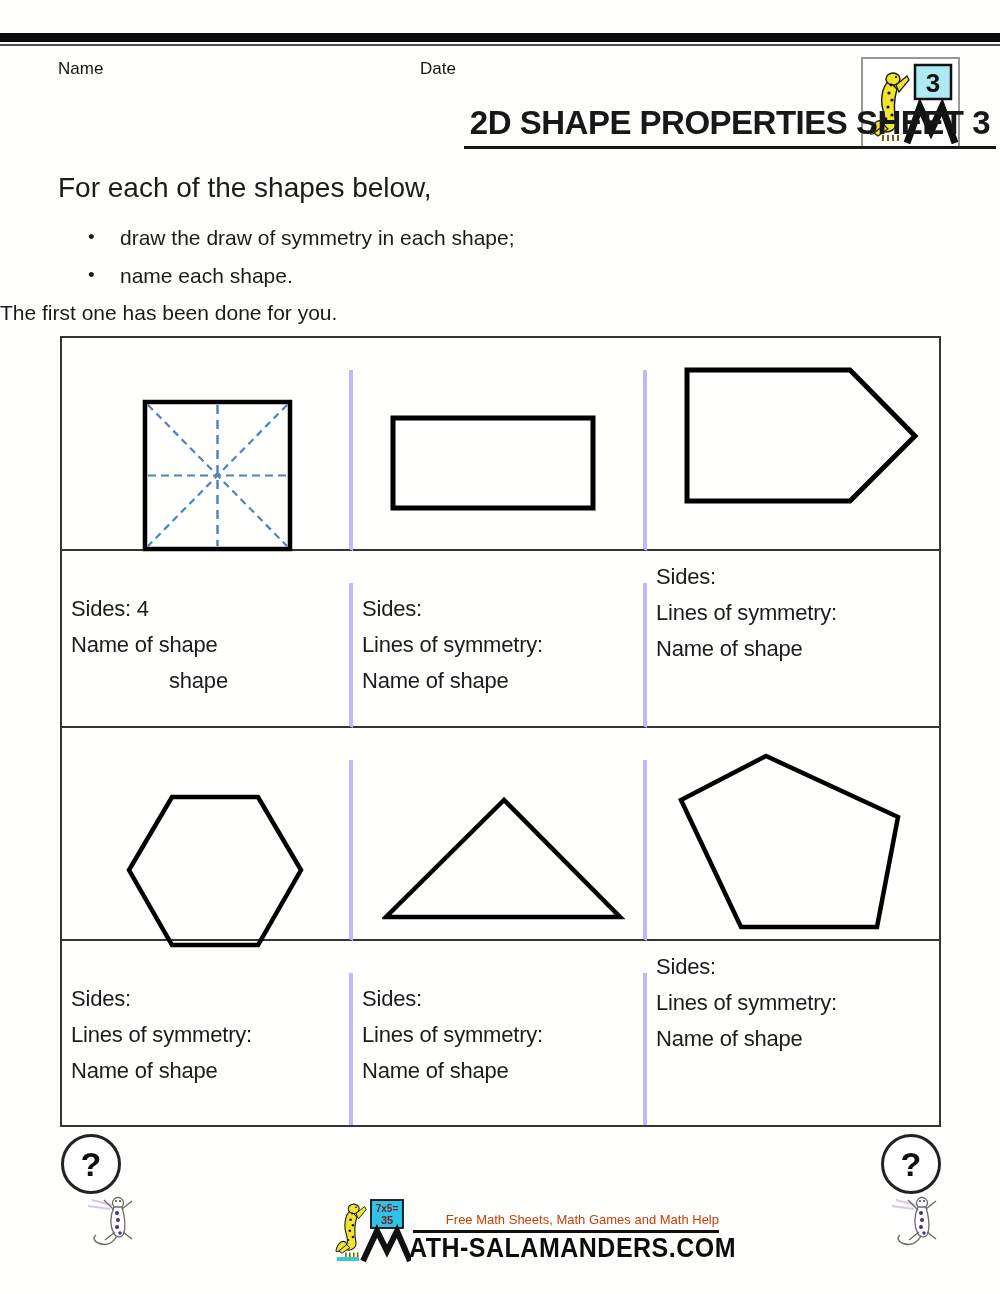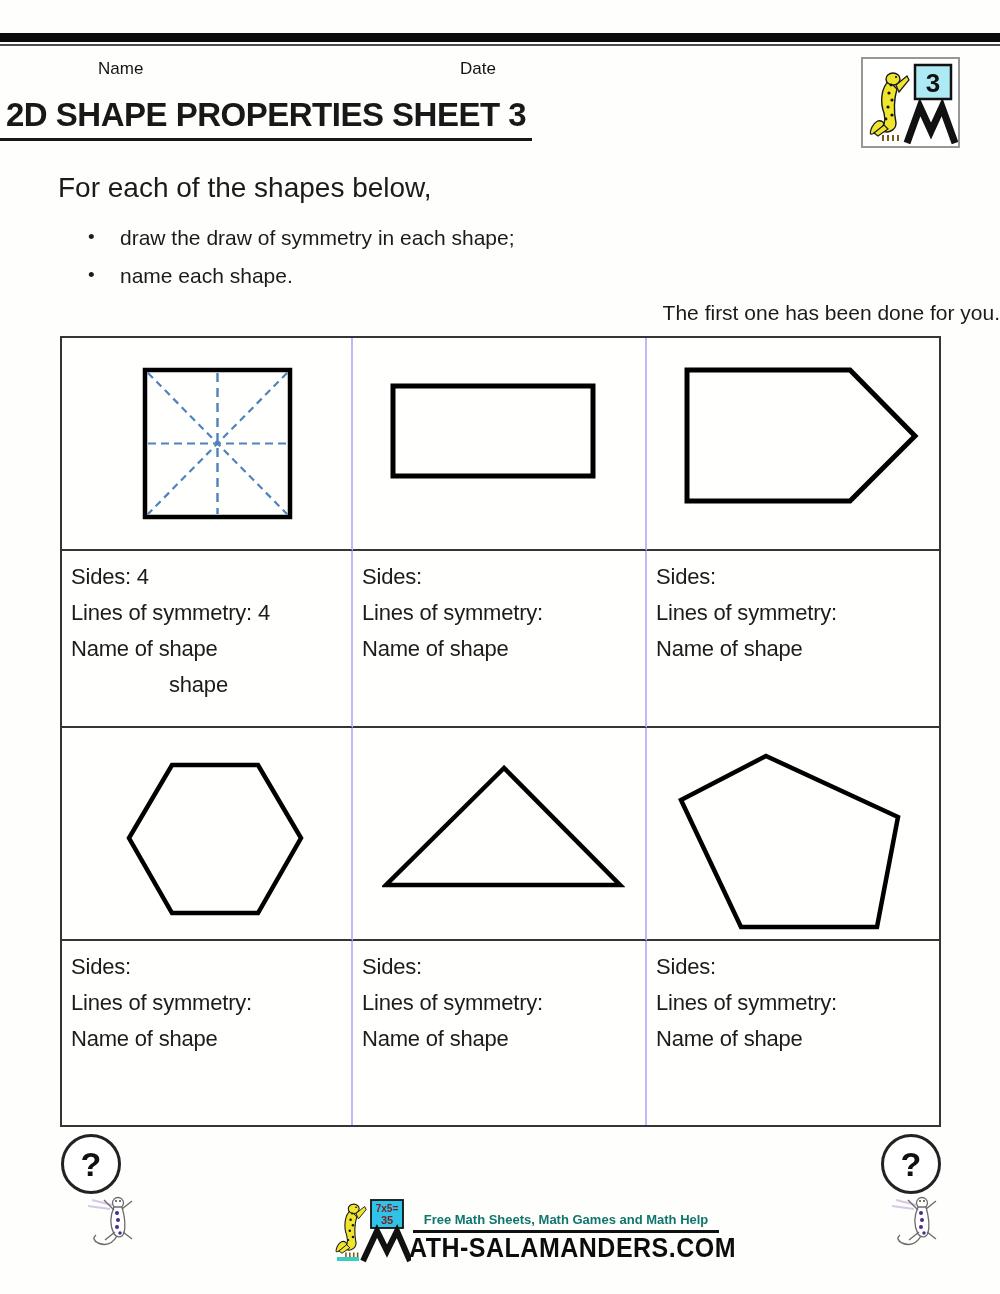--- a/index.html
+++ b/index.html
@@ -2,56 +2,56 @@
 <html><head>
 <meta charset="utf-8">
 <style>
   * { margin:0; padding:0; box-sizing:border-box; }
   body { background:#ffffff; font-family:"Liberation Sans", sans-serif; color:#1b1b1b; }
   #page { position:relative; width:1000px; height:1294px; background:#fefefc; overflow:hidden; }
 
   .topbar  { position:absolute; left:0; top:33px;  width:1000px; height:9px; background:#0b0b0b; }
   .topbar2 { position:absolute; left:0; top:44px;  width:1000px; height:2px; background:#4d4d4d; }
 
-  .namedate { position:absolute; top:59px; font-size:17px; color:#141414;margin-left:40px; }
+  .namedate { position:absolute; top:59px; font-size:17px; color:#141414; }
   #name-label { left:58px; }
   #date-label { left:420px; }
 
   .logo-box { position:absolute; left:861px; top:57px; width:99px; height:91px;
               border:2px solid #979797; background:#fff; }
 
-  .title-wrap { position:absolute; left:0; top:96px; width:996px; text-align:left; }
+  .title-wrap { position:absolute; left:0; top:104px; width:996px; text-align:right; }
   .title { display:inline-block; font-size:33px; font-weight:600; letter-spacing:-0.5px;
            color:#181818; border-bottom:3px solid #181818; padding:0 6px 4px 6px; }
 
   .intro  { position:absolute; left:58px; top:172px; font-size:28px; }
   .bullet-row { position:absolute; left:88px; font-size:21px; display:flex; }
   .bullet-dot { width:32px; font-size:19px; }
-  .note { position:absolute; left:0; top:301px; width:1000px; text-align:right; font-size:21px; }
+  .note { position:absolute; left:0; top:301px; width:1000px; text-align:left; font-size:21px; }
 
   .sheet-table { position:absolute; left:60px; top:336px; width:881px; height:791px;
                  border:2px solid #353535; display:grid;
                  grid-template-columns:291px 294px auto;
                  grid-template-rows:213px 177px 213px auto; background:#fffffe; }
   .cell { position:relative; }
-  .cell.br { border-right:2px solid #c4b5fd; }
+  .cell.br { border-right:4px solid #c4b5fd;margin-top:32px; }
   .cell.bb { border-bottom:2px solid #353535; }
   .shape { position:absolute; }
   .text-cell { padding:8px 6px 0 9px; font-size:22px; line-height:36px; letter-spacing:-0.2px; color:#1c1c1c; }
   .answer { margin-left:98px; }
 
   .help-circle { position:absolute; width:60px; height:60px; border:3px solid #222; border-radius:50%;
                  background:#fff; text-align:center; line-height:55px; font-size:34px; font-weight:700; color:#111; }
   #help-left  { left:61px;  top:1134px; }
   #help-right { left:881px; top:1134px; }
   .helper-gecko { position:absolute; }
 
   .footer-logo { position:absolute; left:333px; top:1199px; display:flex; align-items:flex-end; }
   .footer-col { display:flex; flex-direction:column; margin-left:2px; }
-  .tagline { font-size:13px; font-weight:700; color:#0f766e; text-align:center; width:306px; }
+  .tagline { font-size:13px; font-weight:400; color:#c2410c; text-align:right; width:306px; }
   .divider { width:306px; height:3px; background:#101010; margin:3px 0 1px 0; }
   .brand-row { display:flex; align-items:flex-start; margin-left:-4px; }
   .brand { font-size:25px; font-weight:700; letter-spacing:0.5px; color:#0d0d0d; transform:scaleY(1.08); transform-origin:bottom; }
 </style>
 </head>
 <body>
 
 <div id="page">
 
   <svg width="0" height="0" style="position:absolute">
@@ -137,21 +137,20 @@
       </svg>
     </div>
     <div class="cell bb">
       <svg class="shape" style="left:36px; top:28px;" width="240" height="140" viewBox="0 0 240 140">
         <polygon points="4,4 167,4 232,70 167,135 4,135" fill="none" stroke="#000" stroke-width="5"></polygon>
       </svg>
     </div>
 
     <div class="cell br bb text-cell">
       <div>Sides: 4</div>
-      <div>Lines of symmetry: 4</div>
       <div>Name of shape</div>
       <div class="answer">shape</div>
     </div>
     <div class="cell br bb text-cell">
       <div>Sides:</div>
       <div>Lines of symmetry:</div>
       <div>Name of shape</div>
     </div>
     <div class="cell bb text-cell">
       <div>Sides:</div>

